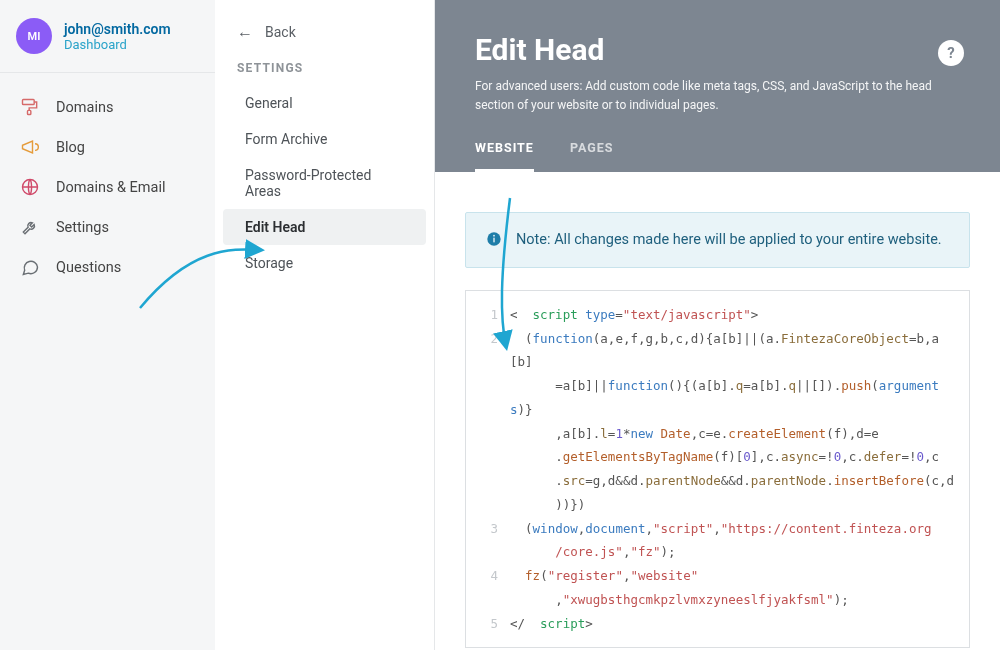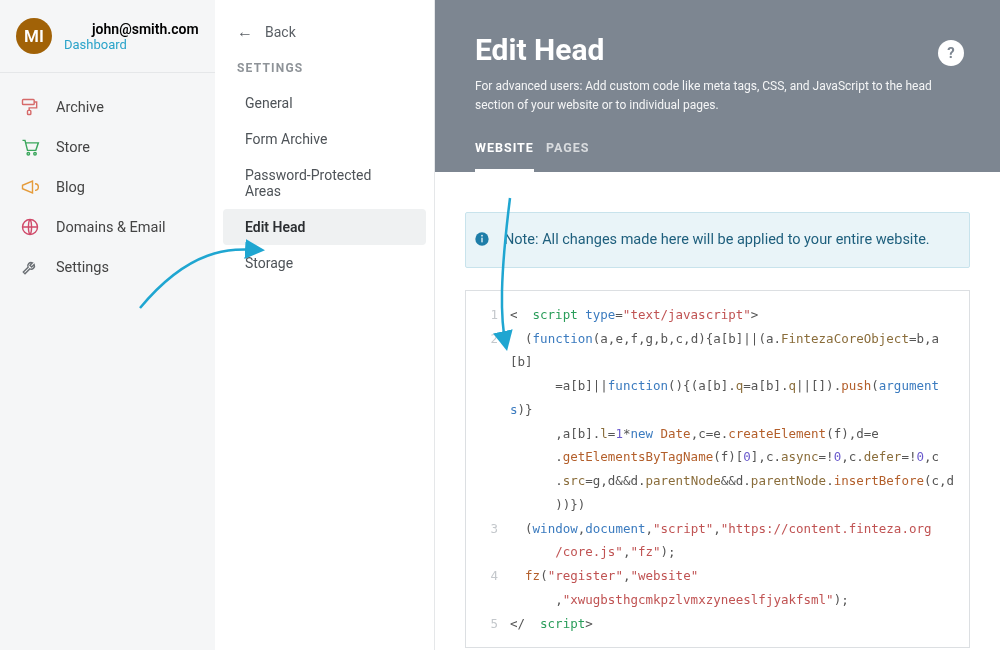--- a/index.html
+++ b/index.html
@@ -2,47 +2,47 @@
 <html><head>
 <meta charset="utf-8">
 <style>
 * { margin: 0; padding: 0; box-sizing: border-box; }
 body { font-family: -apple-system, BlinkMacSystemFont, "Segoe UI", Roboto, sans-serif; background: #f5f6f7; width: 1000px; height: 650px; overflow: hidden; position: relative; }
 .app { display: flex; height: 650px; }
 
 
 .sidebar-left { width: 215px; background: #f5f6f7; padding: 18px 0; flex-shrink: 0; }
 .user-block { display: flex; align-items: center; padding: 0 16px 18px 16px; border-bottom: 1px solid #e5e7e9; margin-bottom: 14px; }
-.avatar { width: 36px; height: 36px; border-radius: 50%; background: #a16207; color: #fff; display: flex; align-items: center; justify-content: center; font-size: 17px; font-weight: 600; margin-right: 12px; }
-.user-email { font-size: 14px; font-weight: 600; color: #000000; margin-left: 28px; }
+.avatar { width: 36px; height: 36px; border-radius: 50%; background: #8b5cf6; color: #fff; display: flex; align-items: center; justify-content: center; font-size: 11px; font-weight: 600; margin-right: 12px; }
+.user-email { font-size: 14px; font-weight: 600; color: #0369a1; }
 .user-sub { font-size: 13px; color: #2aa3c9; }
 .nav-item { display: flex; align-items: center; padding: 10px 20px; cursor: pointer; color: #4a4f55; }
 .nav-icon { width: 20px; height: 20px; margin-right: 16px; display: flex; align-items: center; justify-content: center; }
 .nav-label { font-size: 14.5px; color: #444; }
 
 
 .settings-panel { width: 220px; background: #fff; border-right: 1px solid #e5e7e9; padding: 22px 0; flex-shrink: 0; }
 .back-row { display: flex; align-items: center; padding: 0 22px 20px 22px; cursor: pointer; color: #5a5f65; font-size: 14px; }
 .back-arrow { margin-right: 12px; font-size: 16px; }
 .settings-heading { padding: 0 22px 10px 22px; color: #8e9398; font-size: 12px; font-weight: 700; letter-spacing: 1.2px; }
 .settings-item { padding: 10px 22px; color: #4e5358; font-size: 14px; cursor: pointer; border-radius: 4px; margin: 0 8px; }
 .settings-item.active { background: #eff1f2; font-weight: 600; color: #2c2f32; }
 
 
 .main { flex: 1; background: #fff; display: flex; flex-direction: column; min-width: 0; }
 .main-header { background: #7d8691; color: #fff; padding: 32px 40px 0 40px; position: relative; }
 .help-btn { position: absolute; right: 36px; top: 40px; width: 26px; height: 26px; border-radius: 50%; background: #fff; color: #7d8691; font-weight: 700; display: flex; align-items: center; justify-content: center; font-size: 15px; cursor: pointer; }
 .main-title { font-size: 30px; font-weight: 700; margin-bottom: 10px; }
 .main-desc { font-size: 12px; line-height: 1.55; opacity: 0.92; max-width: 520px; margin-bottom: 26px; }
-.tabs { display: flex; gap: 12px; }
+.tabs { display: flex; gap: 36px; }
 .tab { font-size: 12.5px; font-weight: 700; letter-spacing: 1px; padding-bottom: 14px; cursor: pointer; opacity: 0.7; border-bottom: 3px solid transparent; }
 .tab.active { opacity: 1; border-bottom-color: #fff; }
 
 .main-body { padding: 40px 30px; overflow-y: auto; }
-.note-box { display: flex; align-items: flex-start; background: #e9f4f8; border: 1px solid #c8e3ec; padding: 16px 8px; margin-bottom: 22px; border-radius: 2px; }
+.note-box { display: flex; align-items: flex-start; background: #e9f4f8; border: 1px solid #c8e3ec; padding: 16px 20px; margin-bottom: 22px; border-radius: 2px; }
 .note-icon { color: #1e7da8; margin-right: 14px; font-size: 14px; margin-top: 2px; }
 .note-text { color: #1e5f7d; font-size: 14.5px; line-height: 1.5; }
 
 .code-box { border: 1px solid #dcdfe2; padding: 12px 14px; font-family: "SFMono-Regular", Consolas, Menlo, monospace; font-size: 12.5px; line-height: 1.9; position: relative; }
 .code-line { display: flex; }
 .ln { width: 18px; color: #c4c8cc; text-align: right; margin-right: 12px; flex-shrink: 0; user-select: none; }
 .code-content { white-space: pre-wrap; word-break: break-all; }
 .tok-tag { color: #2a9d5a; margin-left: 15px; }
 .tok-attr { color: #3b7bbf; }
 .tok-str { color: #c05353; }
@@ -71,31 +71,21 @@
     </div>
 
     <div class="nav-item">
       <span class="nav-icon">
         <svg width="20" height="20" viewBox="0 0 24 24" fill="none" stroke="#d66a6a" stroke-width="1.7">
             <rect x="3" y="3" width="14" height="6" rx="1"></rect>
             <path d="M17 6h3v7h-9v3"></path>
             <rect x="9" y="16" width="4" height="5" rx="1"></rect>
           </svg>
       </span>
-      <span class="nav-label">Archive</span>
-    </div>
-    <div class="nav-item">
-      <span class="nav-icon">
-        <svg width="20" height="20" viewBox="0 0 24 24" fill="none" stroke="#3aa65c" stroke-width="1.7">
-            <path d="M3 4h3l3 12h10l3-9H7"></path>
-            <circle cx="10" cy="20" r="1.5"></circle>
-            <circle cx="18" cy="20" r="1.5"></circle>
-          </svg>
-      </span>
-      <span class="nav-label">Store</span>
+      <span class="nav-label">Domains</span>
     </div>
     <div class="nav-item">
       <span class="nav-icon">
         <svg width="20" height="20" viewBox="0 0 24 24" fill="none" stroke="#e59b3a" stroke-width="1.7">
             <path d="M3 10v4l12 5V5L3 10z"></path>
             <path d="M18 8a4 4 0 010 8"></path>
           </svg>
       </span>
       <span class="nav-label">Blog</span>
     </div>
@@ -108,20 +98,28 @@
       </span>
       <span class="nav-label">Domains &amp; Email</span>
     </div>
     <div class="nav-item">
       <span class="nav-icon">
         <svg width="20" height="20" viewBox="0 0 24 24" fill="none" stroke="#6a6f74" stroke-width="1.7">
             <path d="M15 7a4 4 0 00-5.3 5.3L4 18l2 2 5.7-5.7A4 4 0 0017 9l-3 3-2-2 3-3z"></path>
           </svg>
       </span>
       <span class="nav-label">Settings</span>
+    </div>
+    <div class="nav-item">
+      <span class="nav-icon">
+        <svg width="20" height="20" viewBox="0 0 24 24" fill="none" stroke="#6a6f74" stroke-width="1.7">
+            <path d="M21 12a8 8 0 01-11 7.4L4 21l1.6-5A8 8 0 1121 12z"></path>
+          </svg>
+      </span>
+      <span class="nav-label">Questions</span>
     </div>
   </div>
 
   <div class="settings-panel">
     <div class="back-row">
       <span class="back-arrow">←</span>
       <span>Back</span>
     </div>
     <div class="settings-heading">SETTINGS</div>
     <div class="settings-item">General</div>

